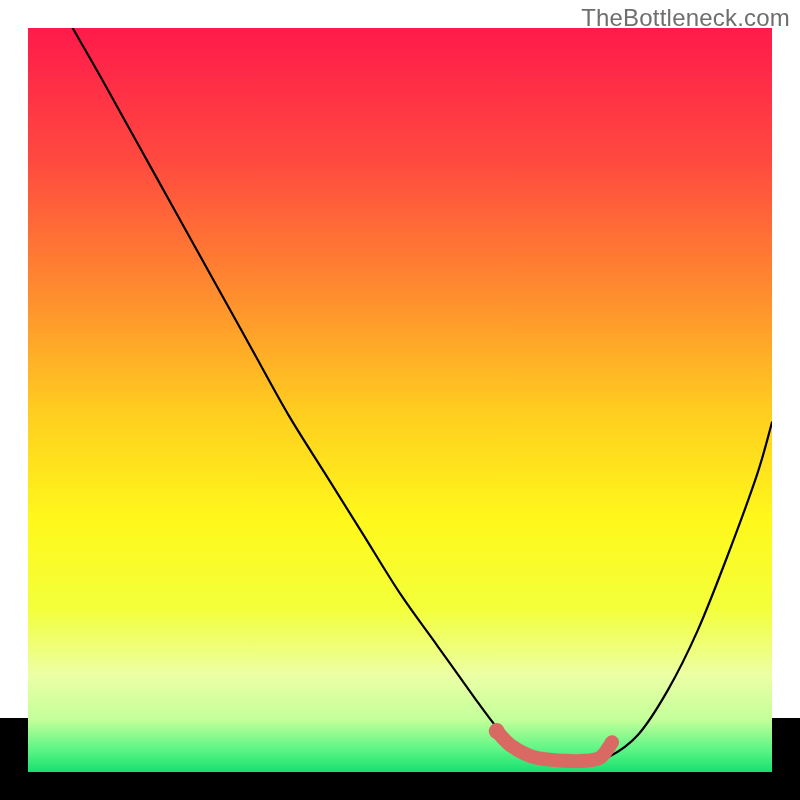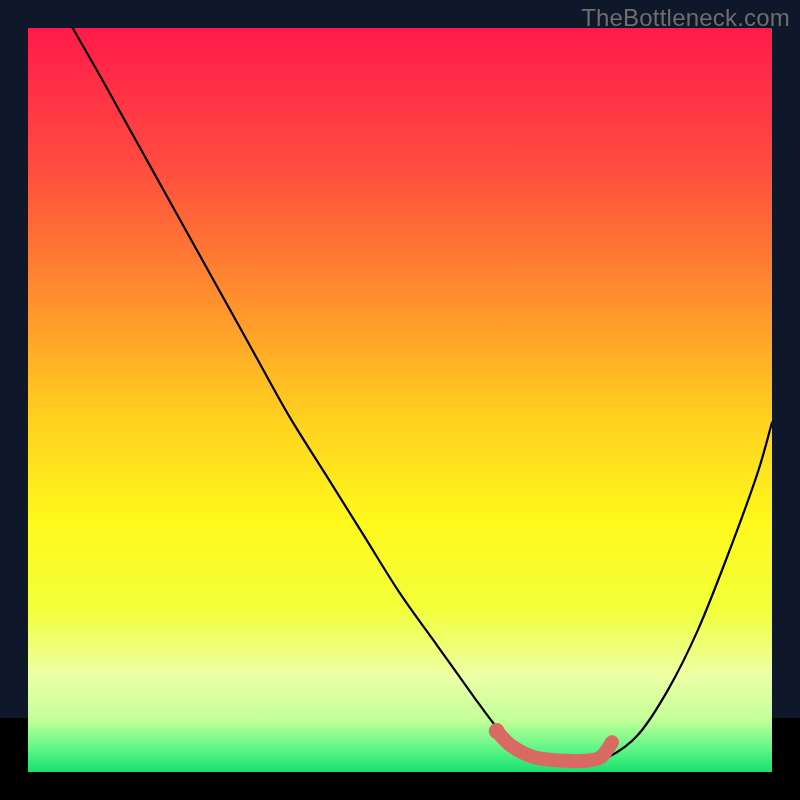--- a/index.html
+++ b/index.html
@@ -9,21 +9,21 @@
     height: 800px;
     background: #000;
     overflow: hidden;
   }
   .frame {
     position: absolute;
     left: 0;
     top: 0;
     width: 800px;
     height: 718px;
-    background: #0f172a;
+    background: #ffffff;
   }
   .plot {
     position: absolute;
     left: 28px;
     top: 28px;
     width: 744px;
     height: 744px;
   }
   .watermark {
     position: absolute;

